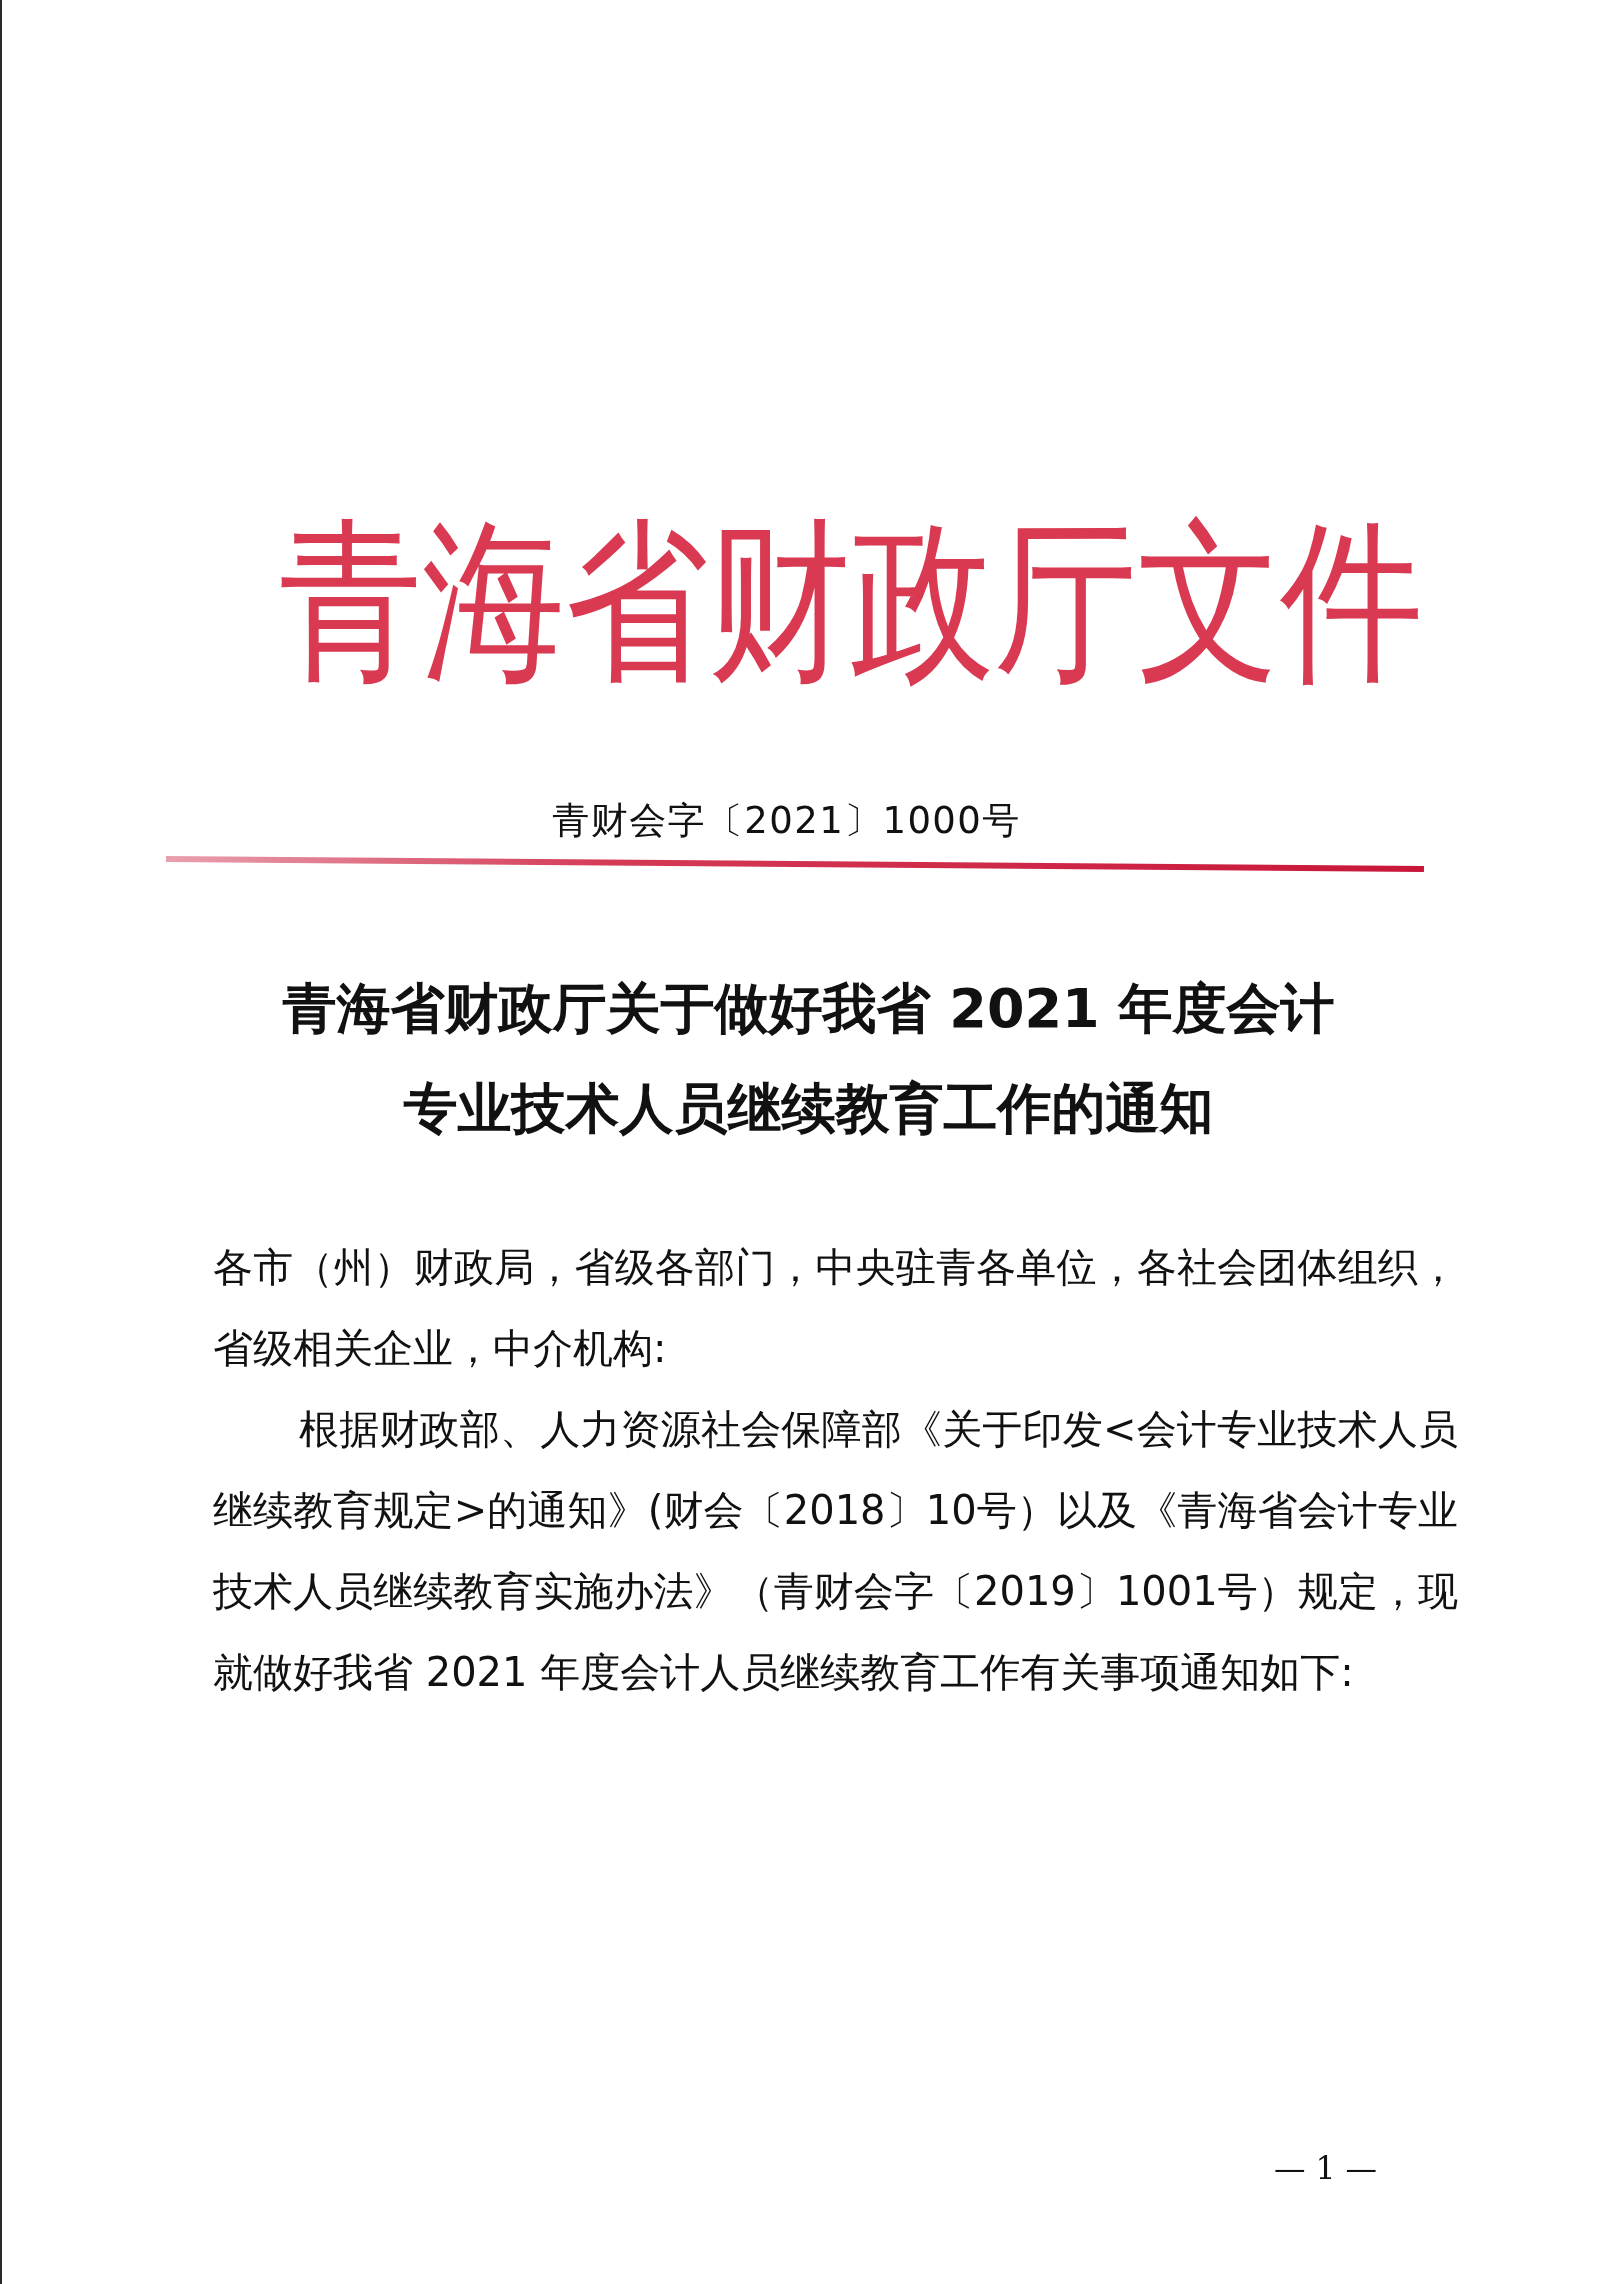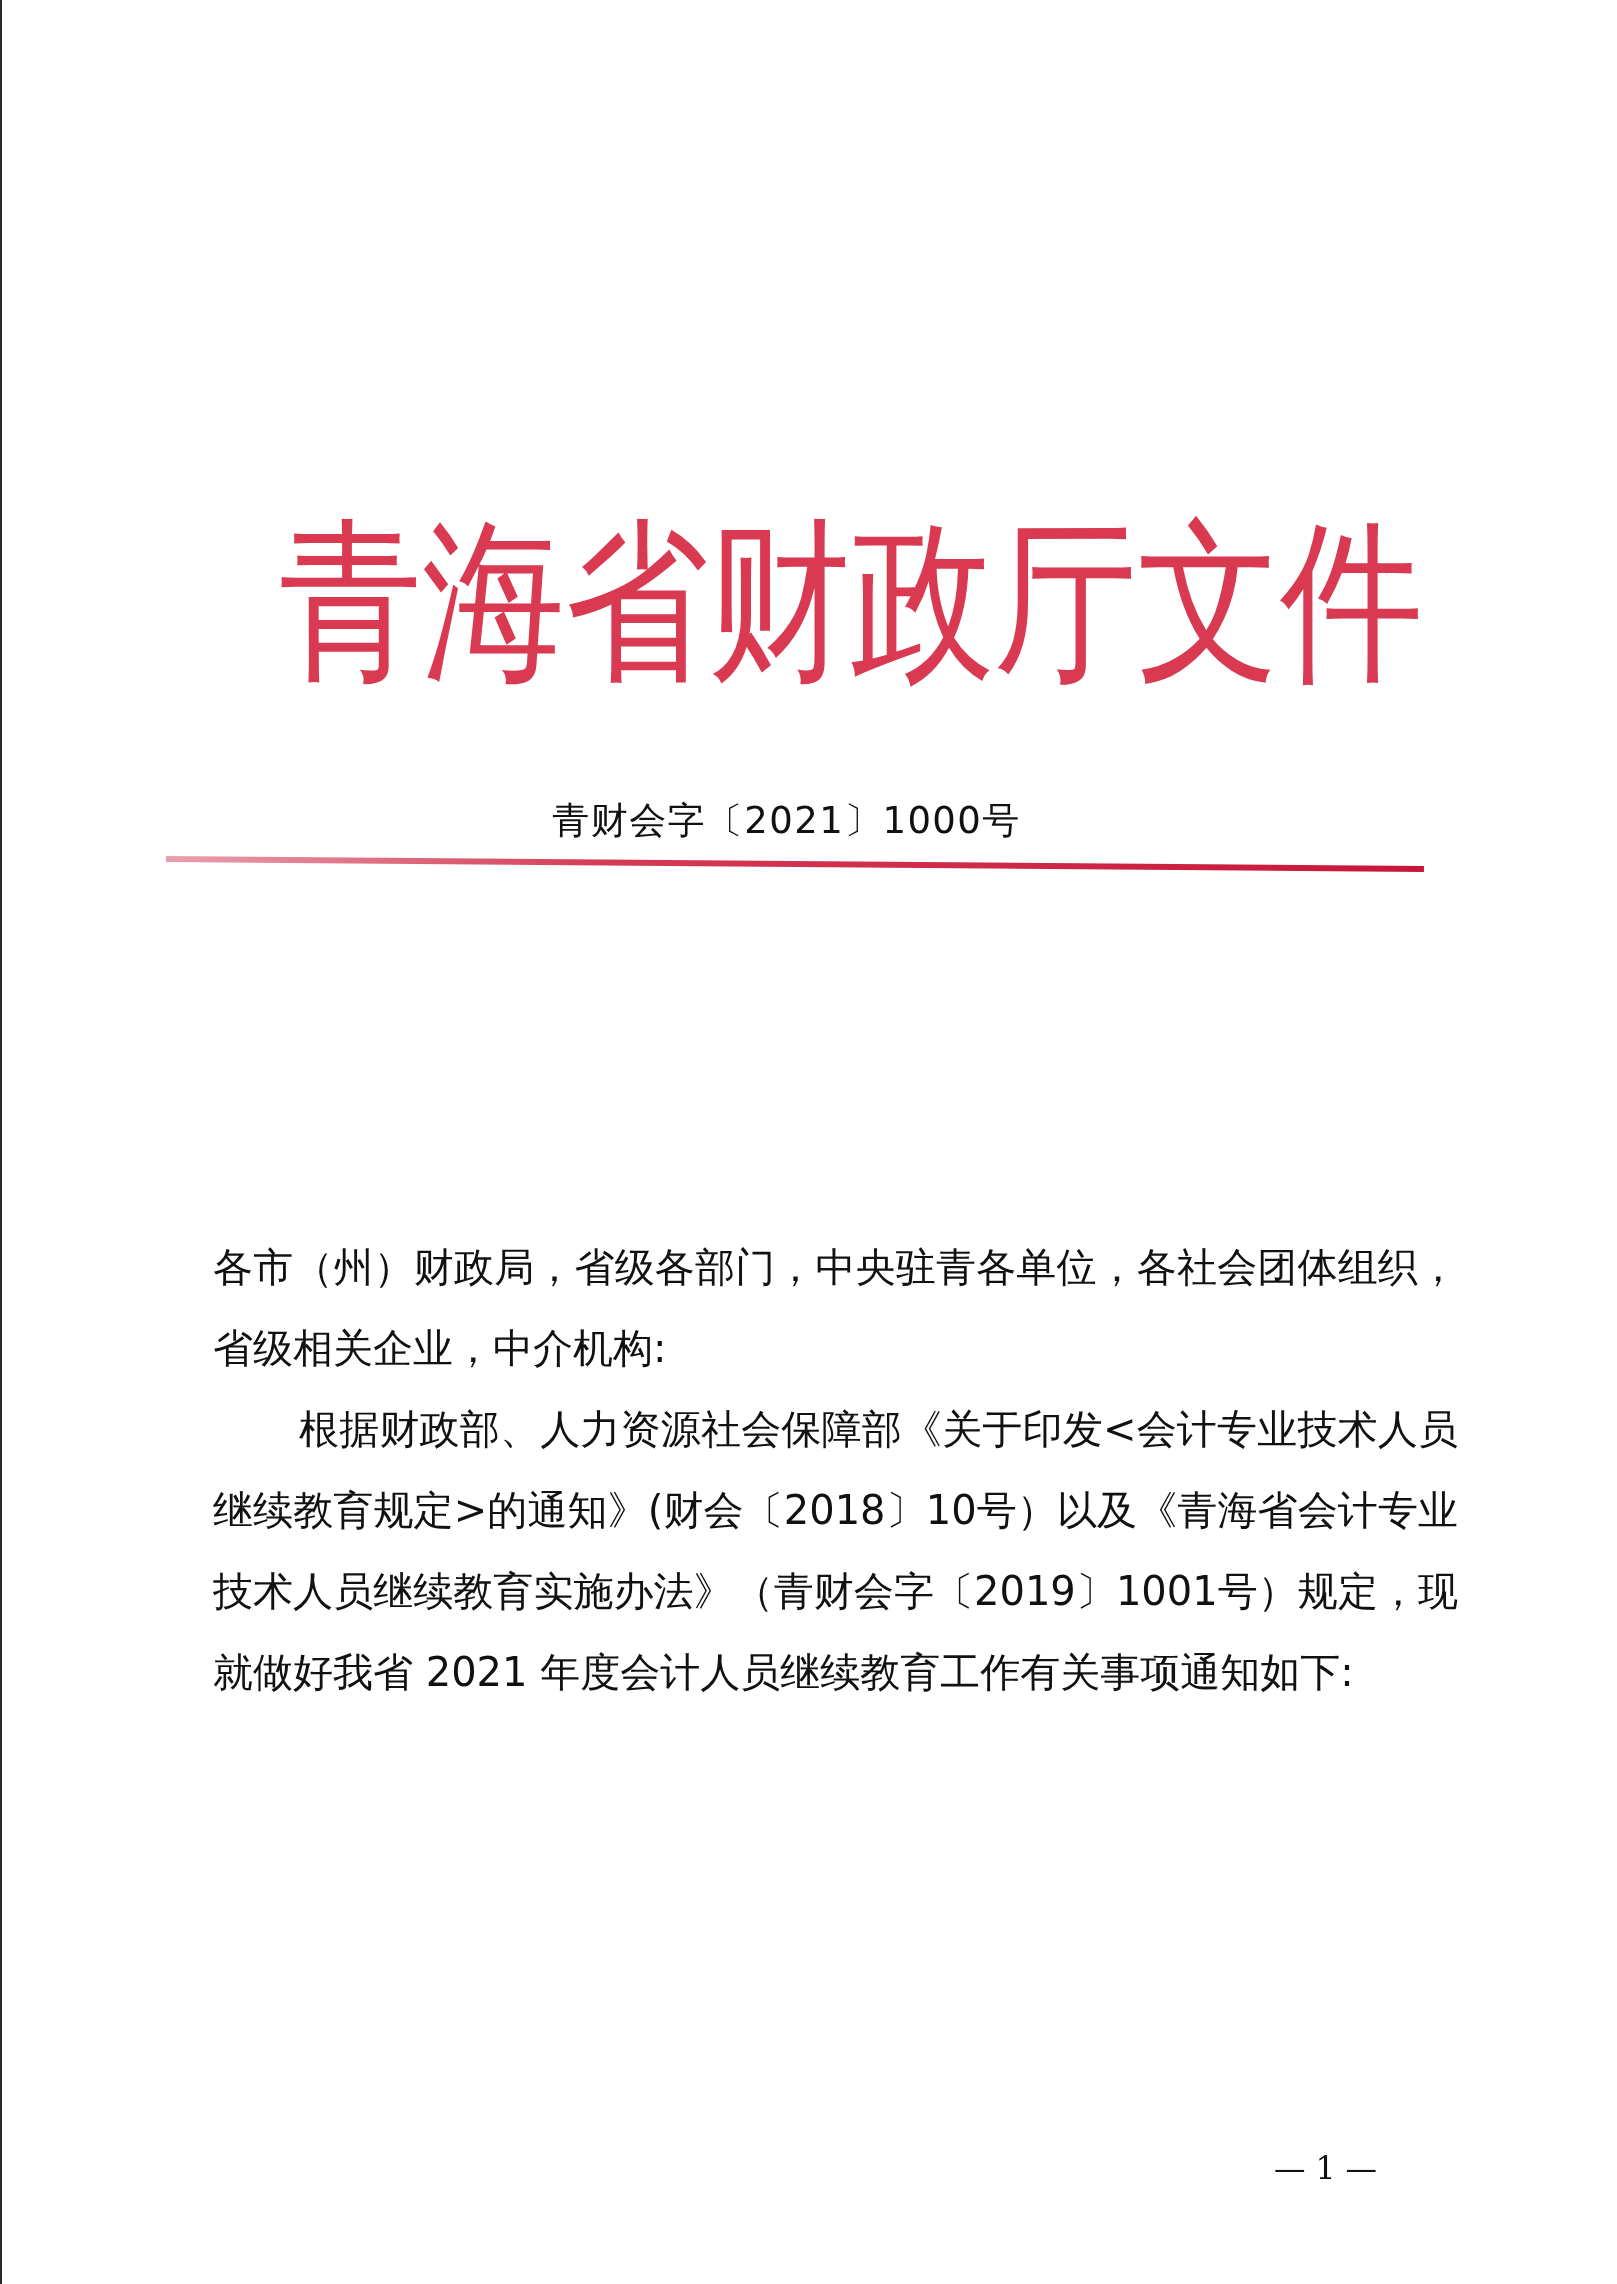--- a/index.html
+++ b/index.html
@@ -118,20 +118,22 @@
   <span>厅</span>
   <span>文</span>
   <span>件</span>
 </div>
 
 <div class="doc-number">青财会字〔2021〕1000号</div>
 
 <div class="red-rule"></div>
 
 <div class="title">
+  <div>青海省财政厅关于做好我省 2021 年度会计</div>
+  <div>专业技术人员继续教育工作的通知</div>
 </div>
 
 <div class="body-text">
   <p>各市（州）财政局，省级各部门，中央驻青各单位，各社会团体组织，省级相关企业，中介机构:</p>
   <p class="indent">根据财政部、人力资源社会保障部《关于印发&lt;会计专业技术人员继续教育规定&gt;的通知》(财会〔2018〕10号）以及《青海省会计专业技术人员继续教育实施办法》（青财会字〔2019〕1001号）规定，现就做好我省 2021 年度会计人员继续教育工作有关事项通知如下:</p>
 </div>
 
 <div class="page-number">— 1 —</div>
 
 

